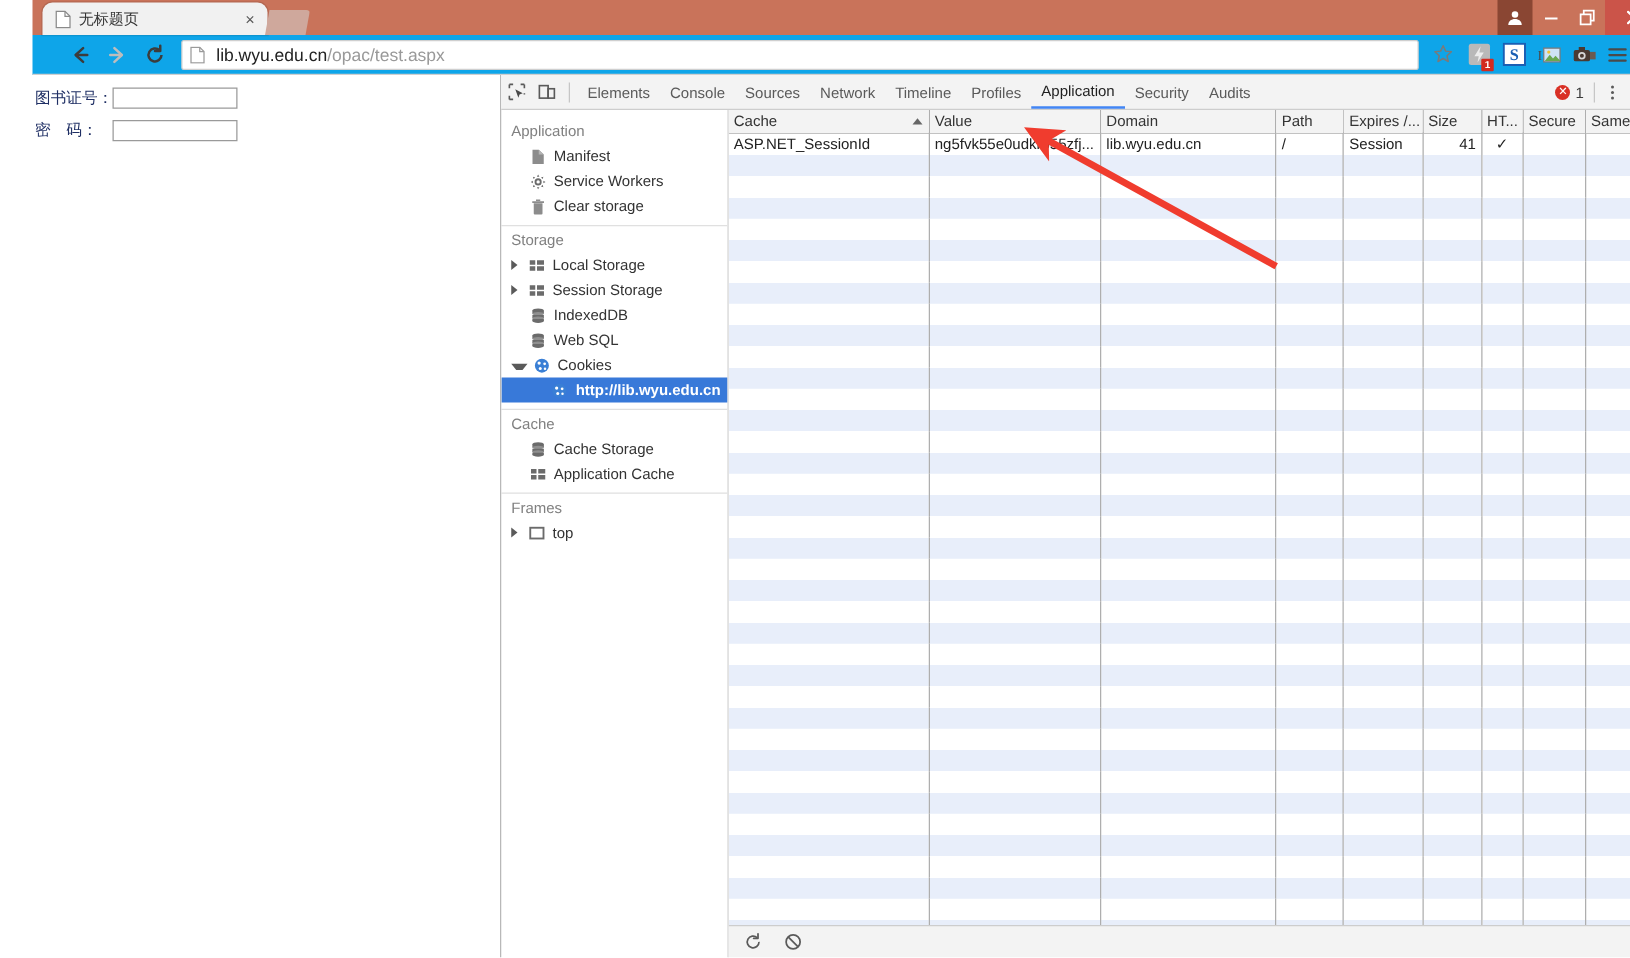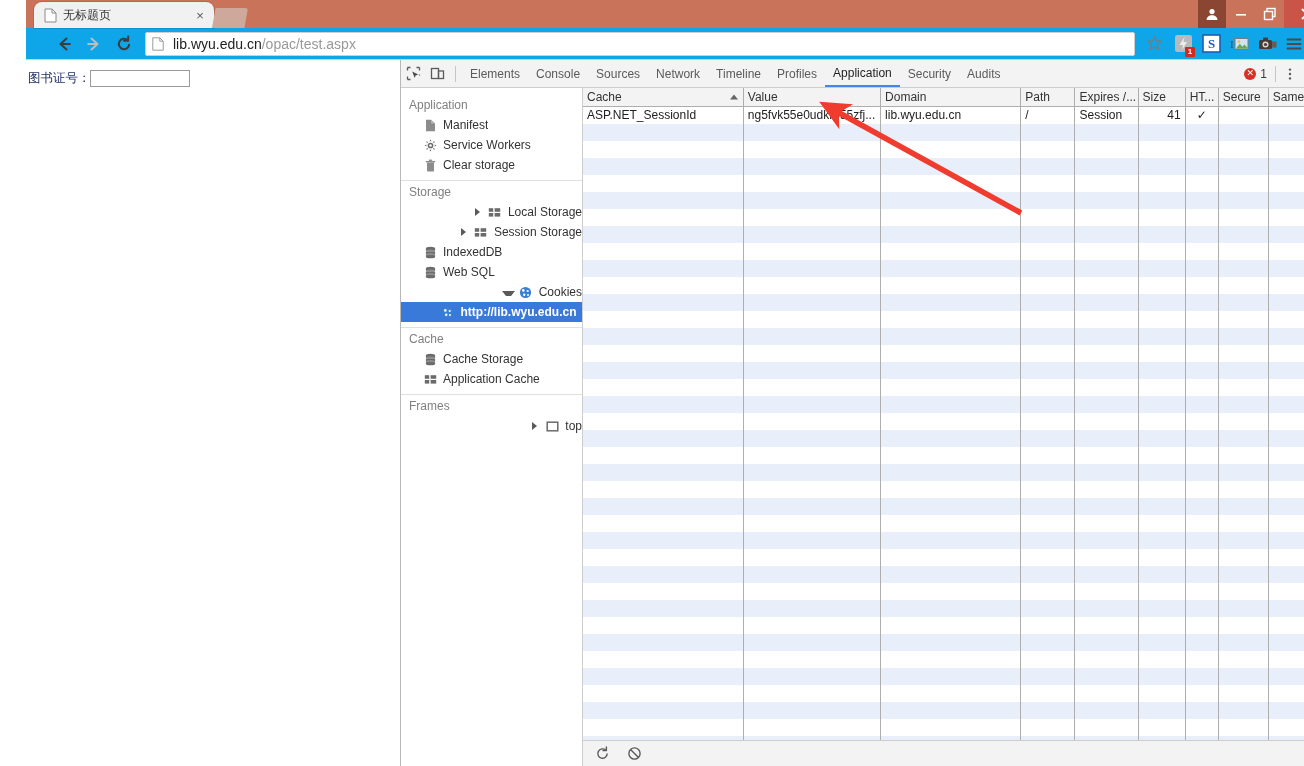--- a/index.html
+++ b/index.html
@@ -119,21 +119,21 @@
   .dt-sidebar{
     width:182px;flex:0 0 182px;background:#fff;border-right:1px solid #cdcdcd;
     box-sizing:border-box;padding-top:6px;overflow:hidden;font-size:12px;color:#333;
   }
   .sec-title{padding:4px 0 3px 8px;color:#808080;font-size:12px;}
   .sec-div{height:1px;background:#e0e0e0;margin:5px 0 0 0;}
   .tree-item{
     display:flex;align-items:center;height:20px;padding-left:22px;box-sizing:border-box;
     white-space:nowrap;
   }
-  .tree-item.lvl-arrow{padding-left:8px;justify-content:flex-end;}
+  .tree-item.lvl-arrow{padding-left:8px;}
   .tree-item.sel{background:#3879d9;color:#fff;font-weight:bold;padding-left:34px;justify-content:center;}
   .tree-item .ic{width:14px;height:14px;flex:0 0 14px;margin-right:6px;display:flex;align-items:center;justify-content:center;}
   .arrow{
     width:0;height:0;border-left:5px solid #5a5a5a;border-top:4px solid transparent;
     border-bottom:4px solid transparent;margin-right:3px;flex:0 0 5px;
   }
   .arrow.open{
     border-left:4px solid transparent;border-right:4px solid transparent;
     border-top:5px solid #5a5a5a;border-bottom:0;margin-right:4px;margin-top:2px;
   }
@@ -282,20 +282,24 @@
     </div>
   </div>
 
   <div class="content">
 
     <div class="page">
       <div id="form-rows">
           <div class="formrow">
             <div class="formlabel">图书证号：</div>
             <input class="forminput" type="text" placeholder="" style="">
+          </div>
+          <div class="formrow">
+            <div class="formlabel">密　码：</div>
+            <input class="forminput" type="password" placeholder="" style="">
           </div>
         </div>
     </div>
 
     <div class="devtools">
 
       <div class="dt-tabbar">
         <div class="dt-iconbtn">
           <svg width="15" height="15" viewBox="0 0 15 15">
               <path d="M1.5 1.5h3M10.5 1.5h3M13.5 1.5v3M13.5 9.5v-1M1.5 1.5v3M1.5 13.5h3M1.5 13.5v-3" fill="none" stroke="#5a5a5a" stroke-width="1.3"></path>

